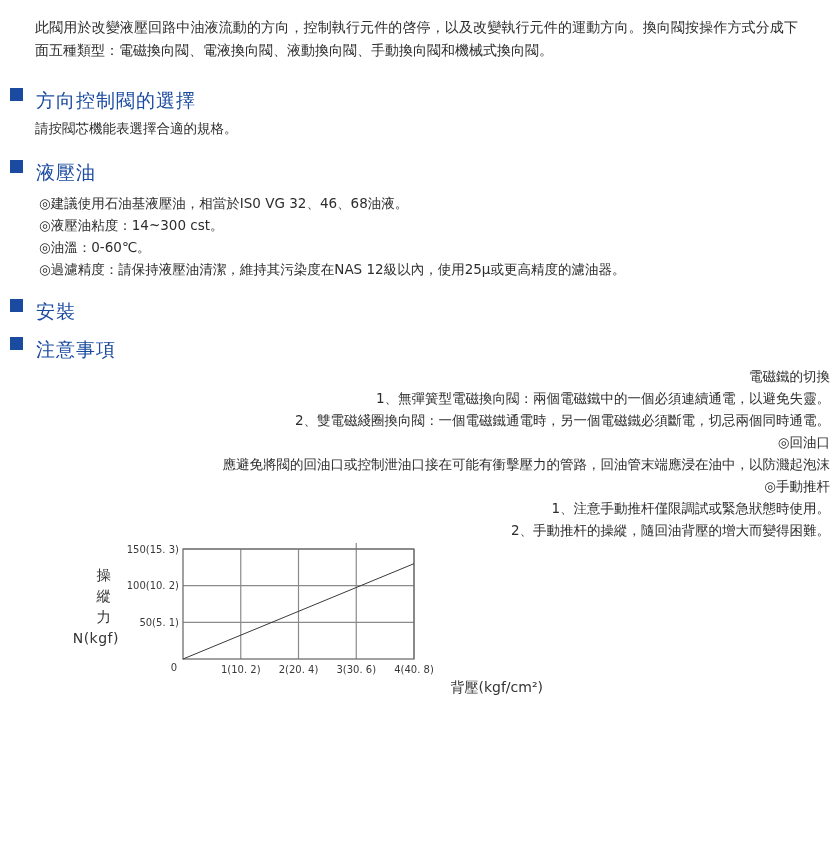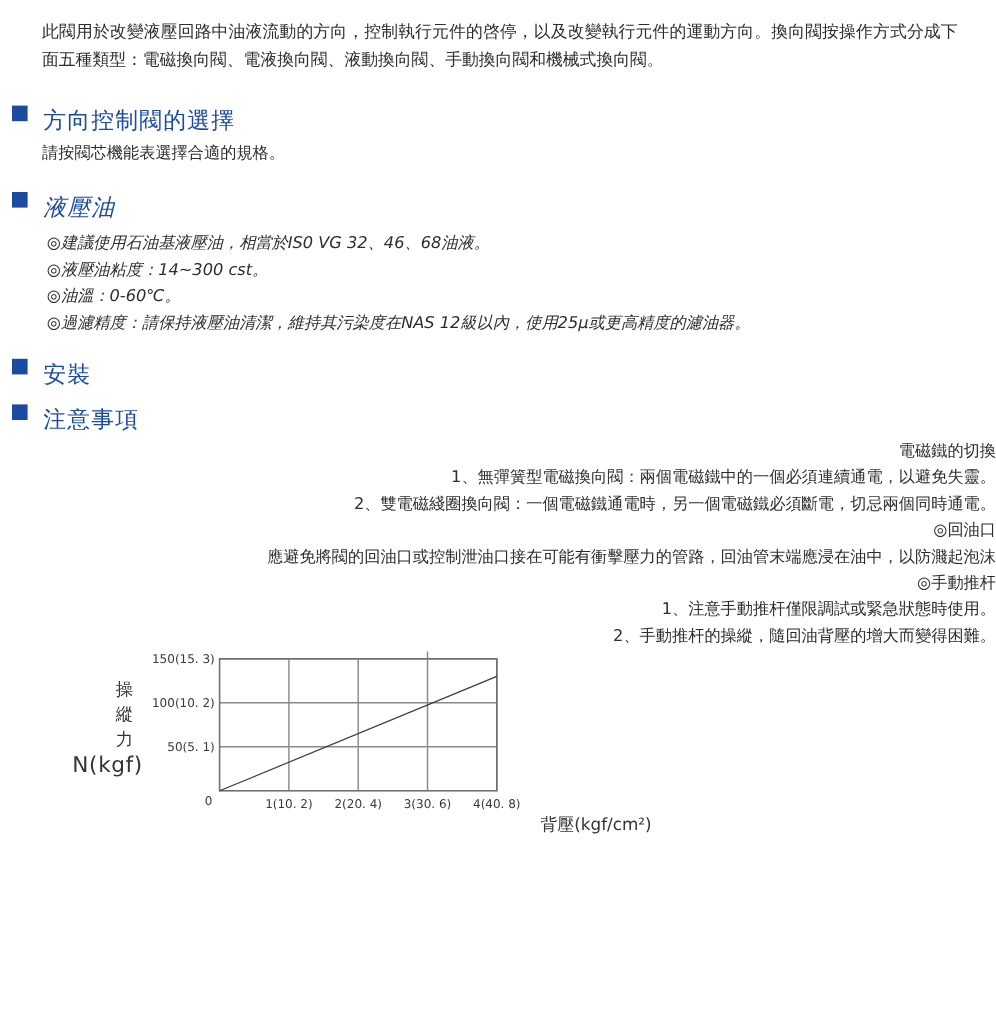--- a/index.html
+++ b/index.html
@@ -15,35 +15,35 @@
     text-align:justify;
   }
   .section { }
   .sec-head { display:flex; align-items:flex-start; margin-left:10px; height:26px; }
   .sq { width:13px; height:13px; background:#1b4ba0; margin-right:13px; flex:none; }
   .sec-title { font-size:19px; color:#1b4ba0; letter-spacing:1px; white-space:nowrap; }
   .lines { font-size:13.5px; }
   .line { white-space:nowrap; }
   .s1 { margin-top:26px; }
   .s1 .lines { margin:4px 0 0 35px; line-height:20px; }
-  .s2 { margin-top:22px;font-style:italic; }
+  .s2 { margin-top:22px; }
   .s2 .lines { margin:6px 0 0 39px; line-height:22px; }
   .s3 { margin-top:19px; }
   .s3 .lines { margin:6px 0 0 39px; line-height:23px; }
   .s4 { margin-top:12px; }
   .s4 .lines { margin:2px 0 0 50px; line-height:22px;text-align:right; }
   
   .chart { margin:0 0 0 52px; }
   .chart-row { display:flex; align-items:flex-start; }
   .chart-ylabel {
     width:69px; flex:none; padding-top:24px;
     text-align:right; padding-right:2px;
   }
   .ylabel-char { font-size:14.5px; line-height:21px; padding-right:8px; color:#333; }
-  .ylabel-unit { font-size:18px; line-height:20px; color:#333; letter-spacing:0.5px; }
+  .ylabel-unit { font-size:14px; line-height:20px; color:#333; letter-spacing:0.5px; }
   .chart-svg { display:block; }
   .chart-svg .tick { font-size:10px; fill:#3a3a3a; font-family:"DejaVu Sans",sans-serif; }
   .chart-xlabel {
     width:370px; margin-left:121px; margin-top:-2px;
     text-align:right; font-size:14px; color:#333;
   }
 </style>
 </head>
 <body>
 

